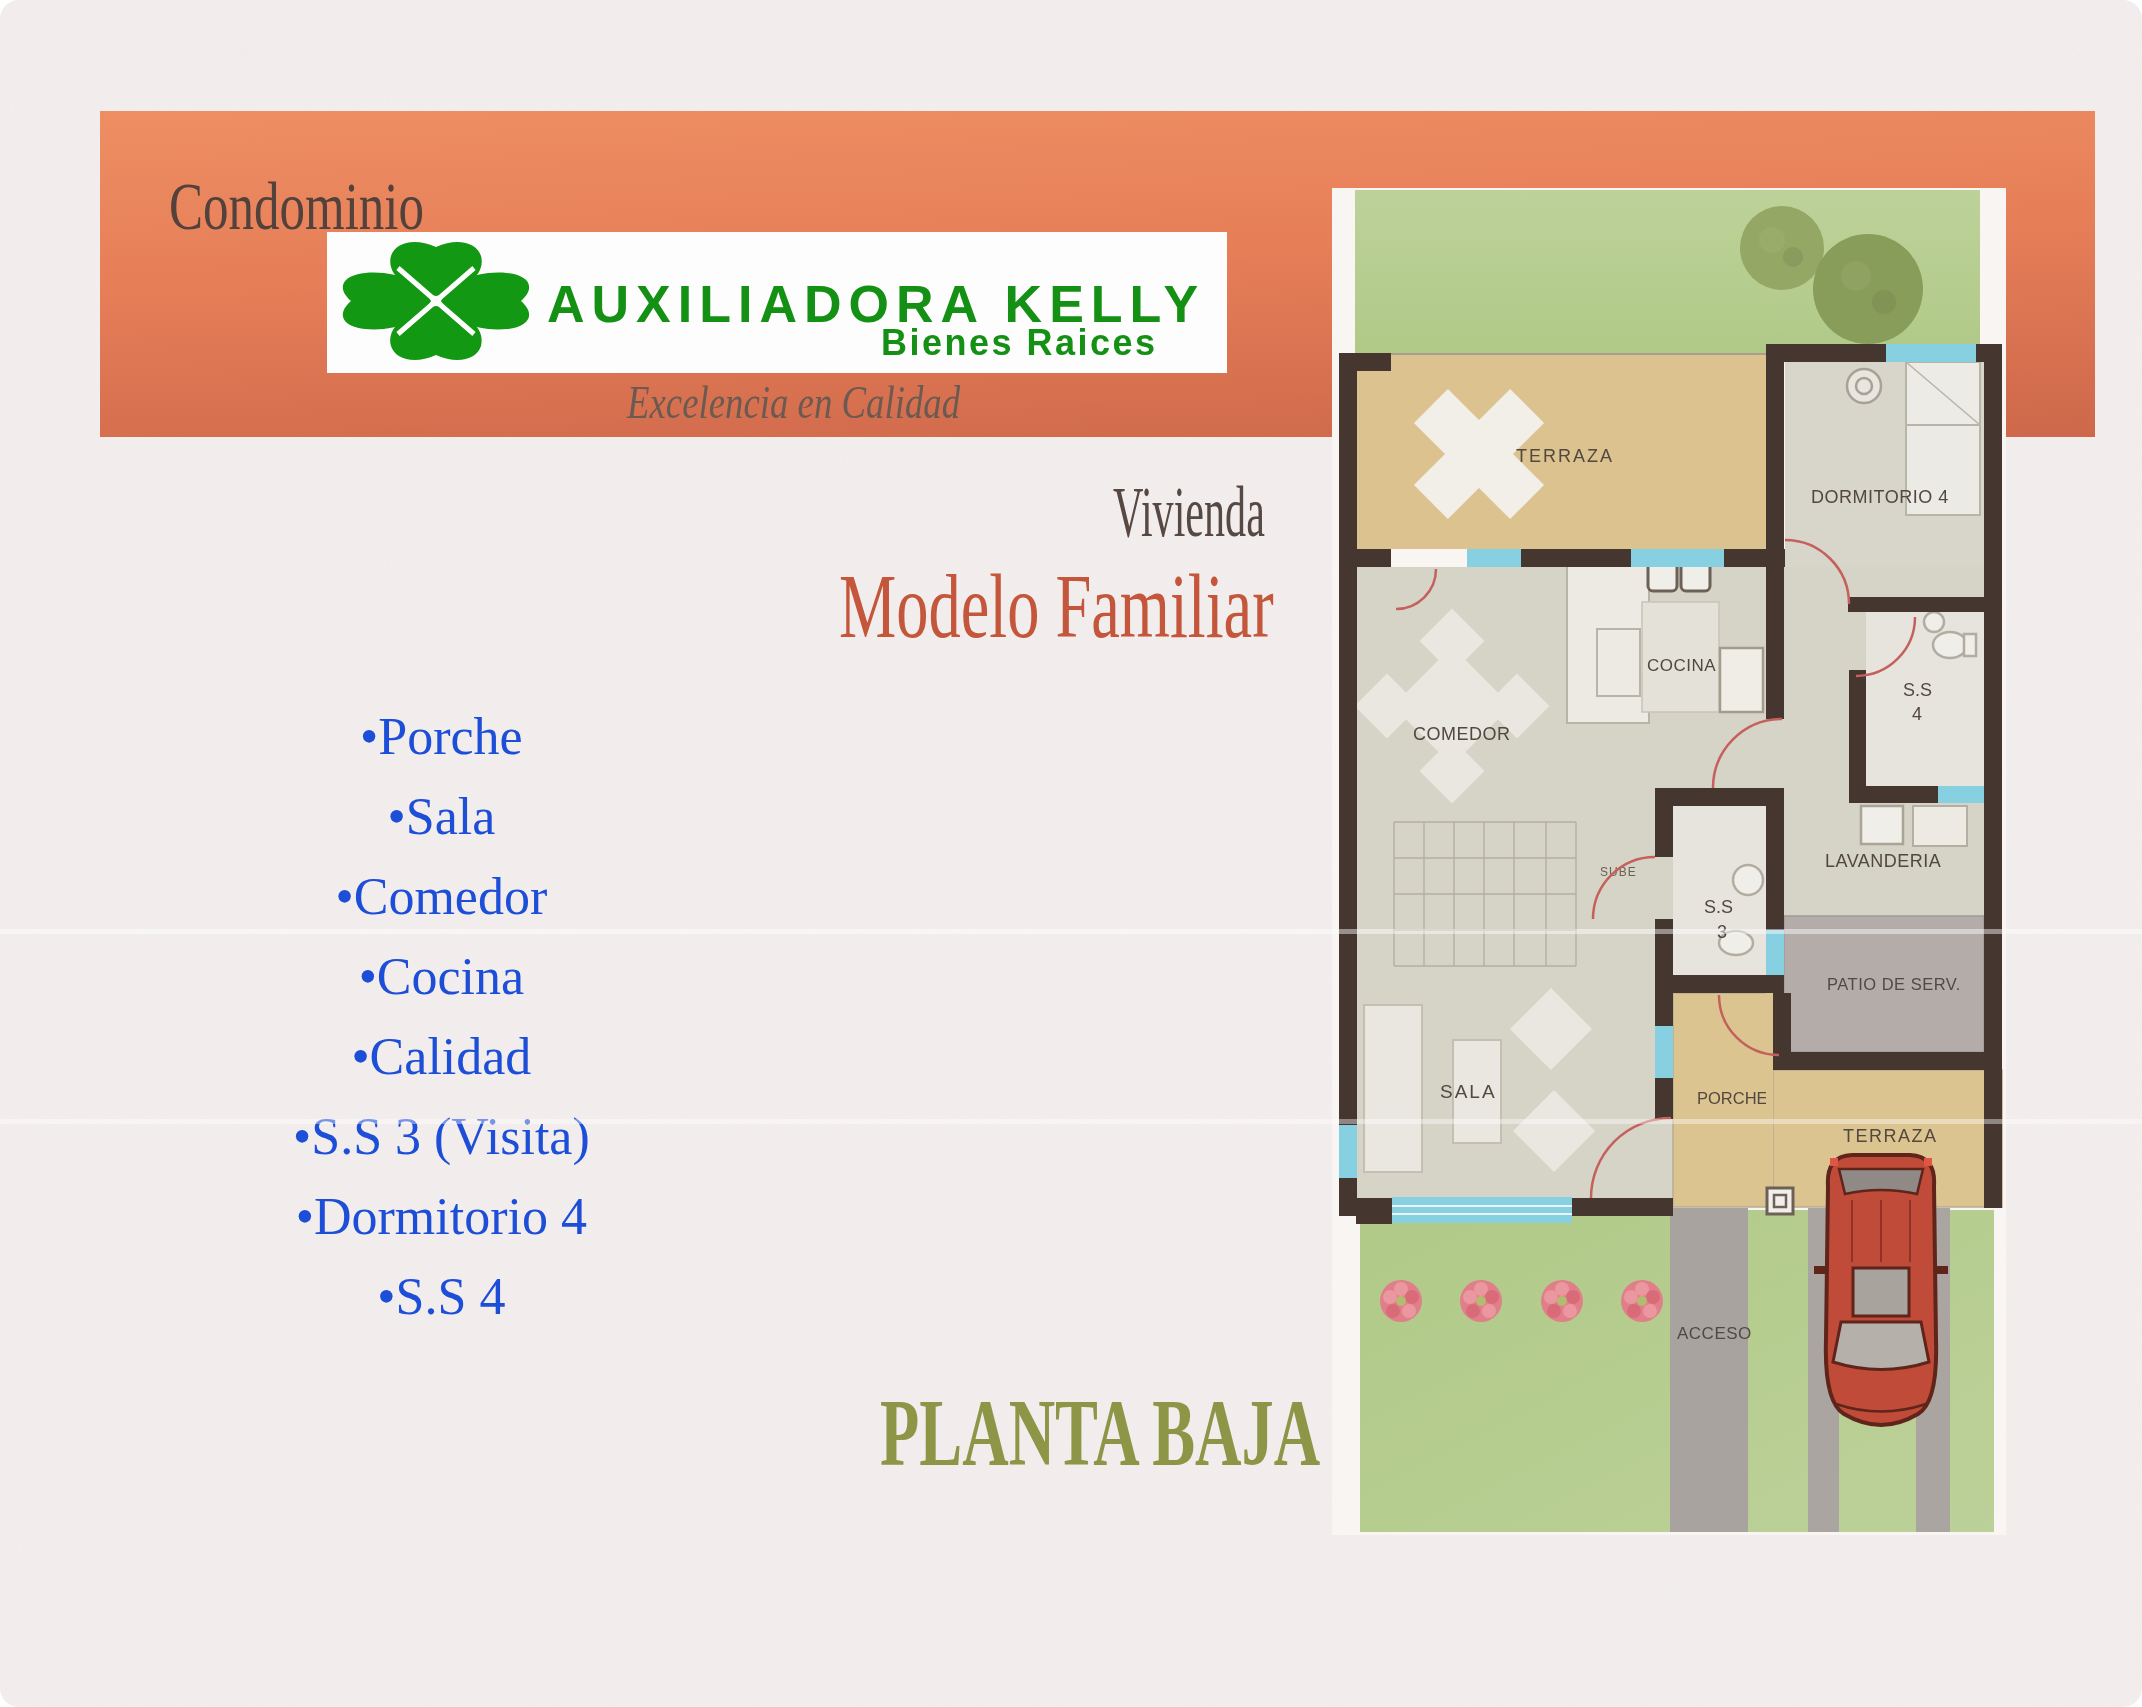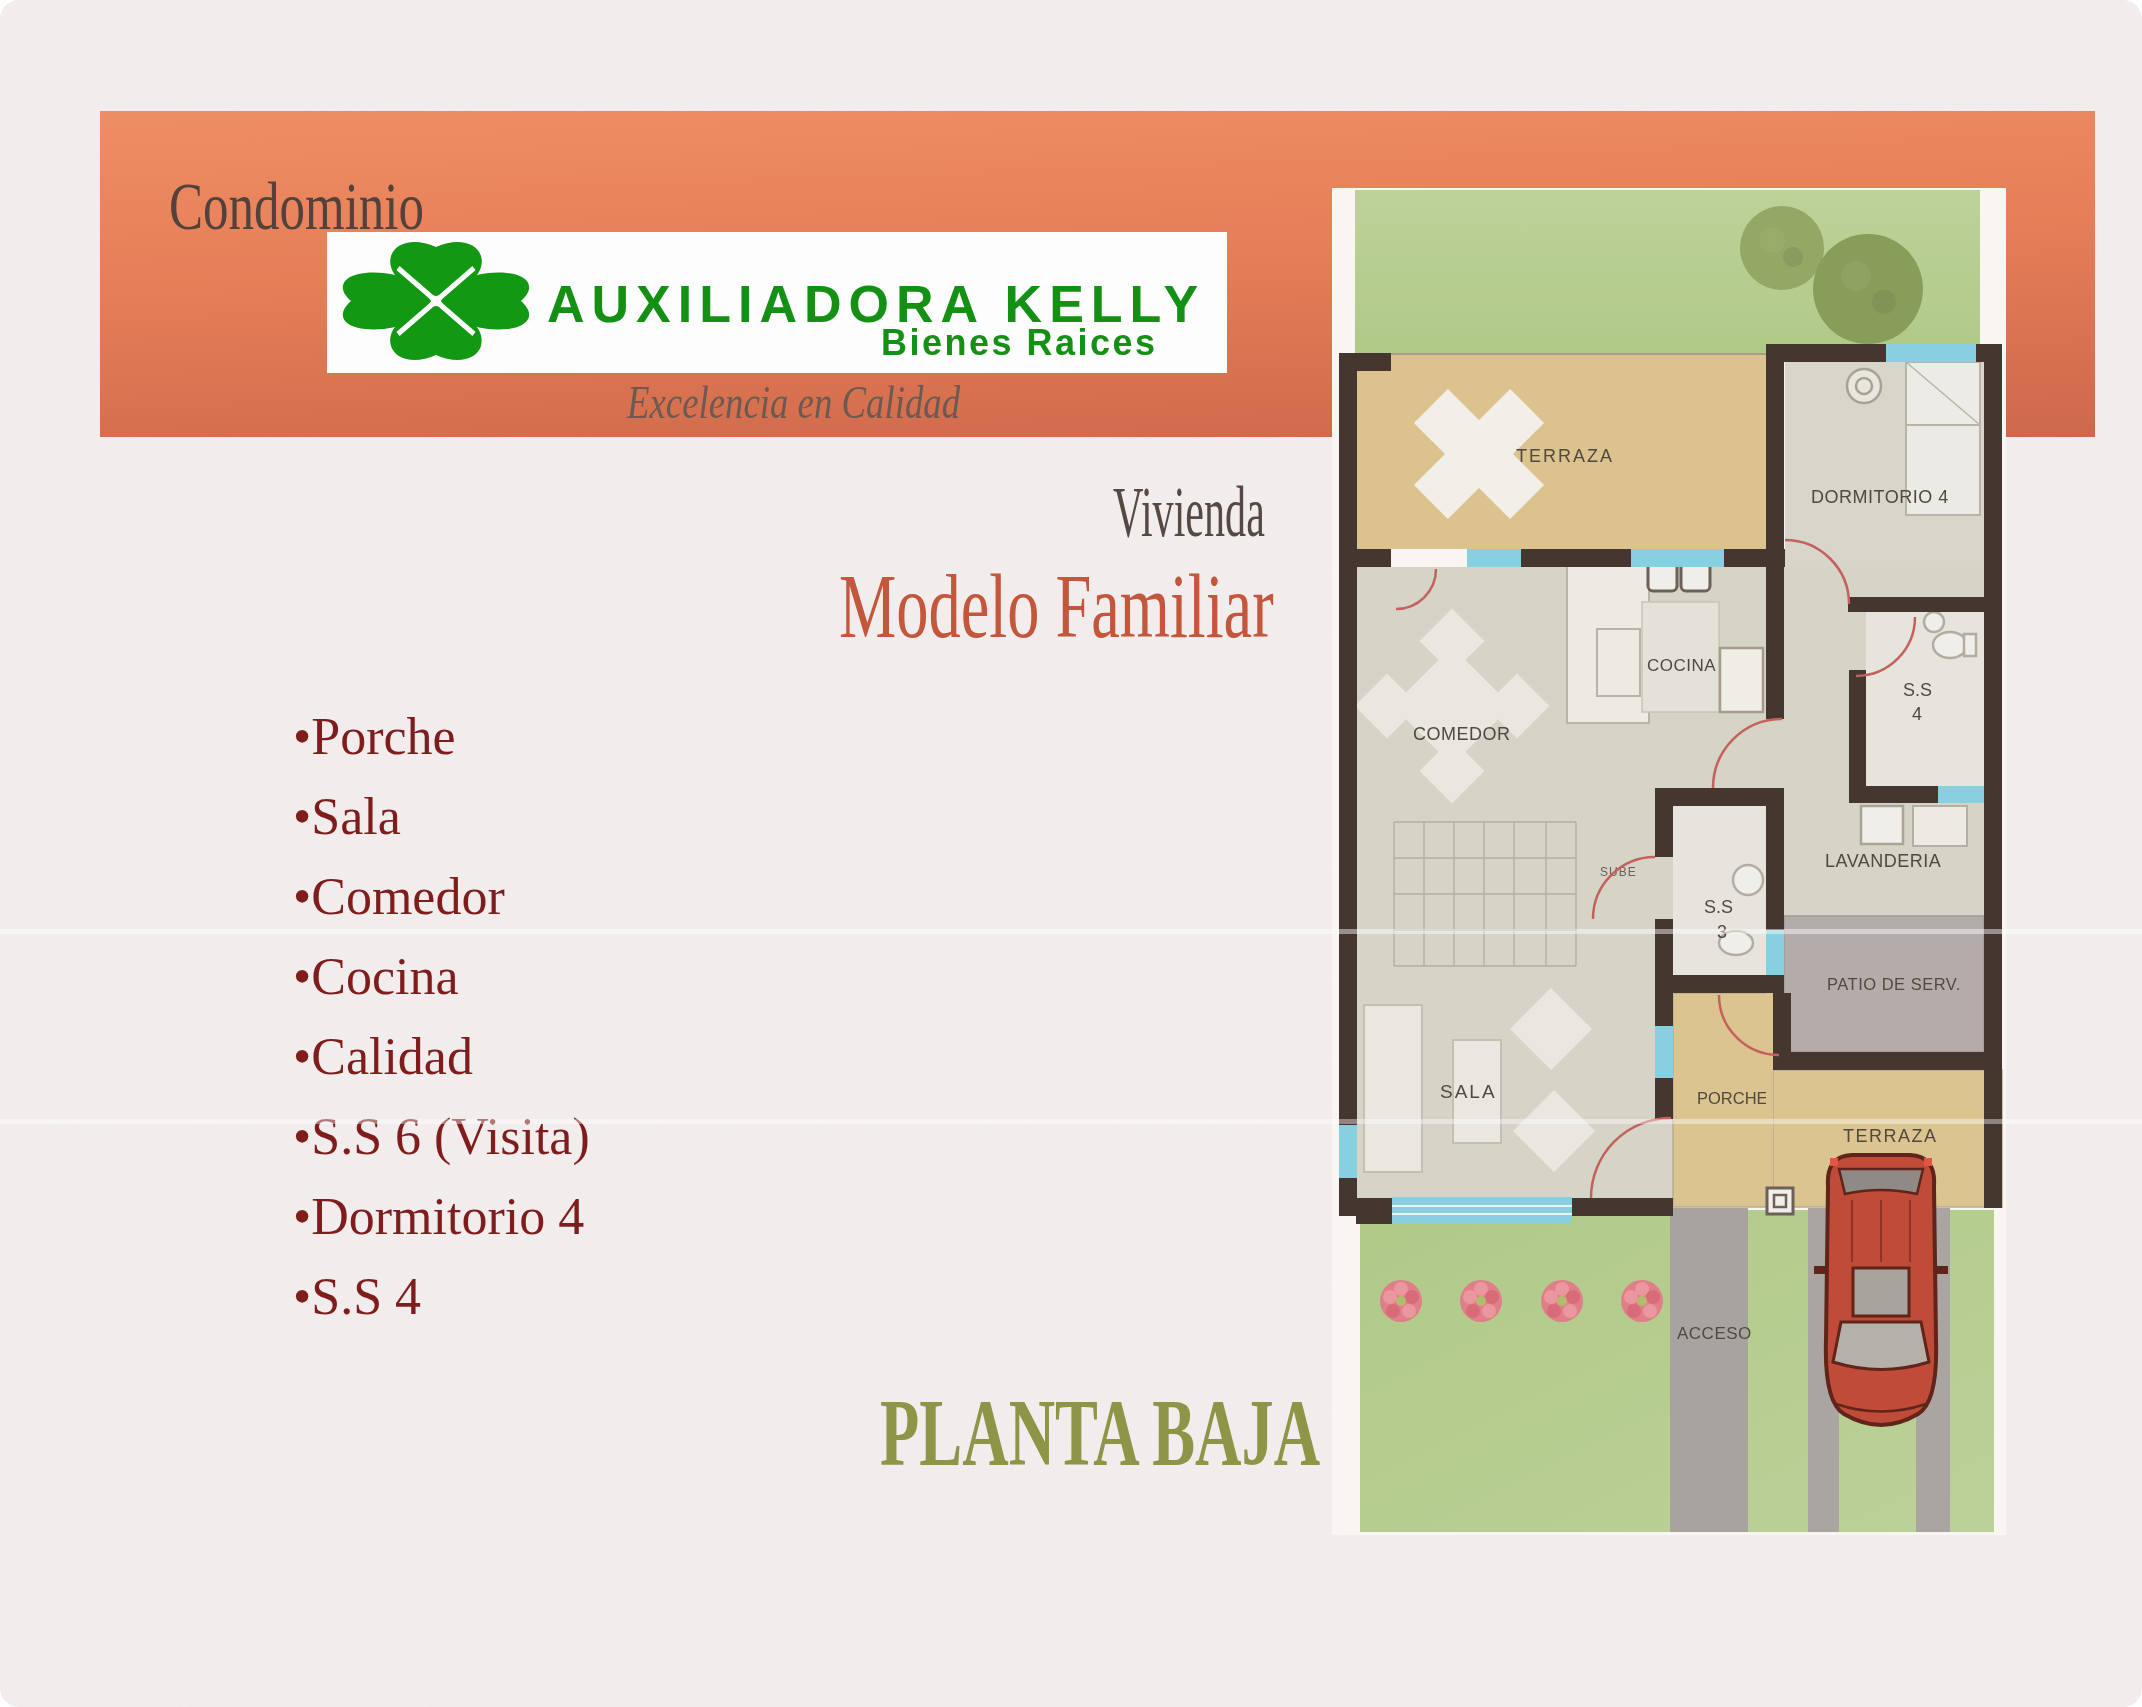--- a/index.html
+++ b/index.html
@@ -47,27 +47,27 @@
 
   <div class="abs" style="left:881px;top:322px;width:320px;text-align:left;font-family:'Liberation Sans',sans-serif;
        font-weight:bold;font-size:36px;color:#149114;letter-spacing:2.5px;white-space:nowrap;">Bienes Raices</div>
 
   <div class="abs" style="left:627px;top:376px;font-style:italic;font-size:46px;color:#6b5a52;transform:scaleX(0.8);transform-origin:0 0;white-space:nowrap;">Excelencia en Calidad</div>
 
   <div class="abs" style="left:1113px;top:471px;font-size:72px;color:#564842;transform:scaleX(0.585);transform-origin:0 0;white-space:nowrap;">Vivienda</div>
 
   <div class="abs" style="left:839px;top:553px;font-size:92px;color:#c4573b;transform:scaleX(0.70);transform-origin:0 0;white-space:nowrap;">Modelo Familiar</div>
 
-  <div class="abs" style="left:293px;top:697px;font-size:52px;color:#7f1d1d;line-height:80px;white-space:nowrap;">
+  <div class="abs" style="left:293px;top:697px;font-size:52px;color:#1d4ed8;line-height:80px;white-space:nowrap;text-align:center;">
     <div>•Porche</div>
     <div>•Sala</div>
     <div>•Comedor</div>
     <div>•Cocina</div>
     <div>•Calidad</div>
-    <div>•S.S 6 (Visita)</div>
+    <div>•S.S 3 (Visita)</div>
     <div>•Dormitorio 4</div>
     <div>•S.S 4</div>
   </div>
 
 
   <div class="abs" style="left:880px;top:1377px;font-size:96px;font-weight:bold;color:#8d9647;transform:scaleX(0.67);transform-origin:0 0;white-space:nowrap;">PLANTA BAJA</div>
 
   <svg id="plan" class="abs" style="left:1330px;top:186px" width="680" height="1351" viewBox="1330 186 680 1351" font-family="'Liberation Sans',sans-serif" fill="none">
     <defs>
       <filter id="grain">

